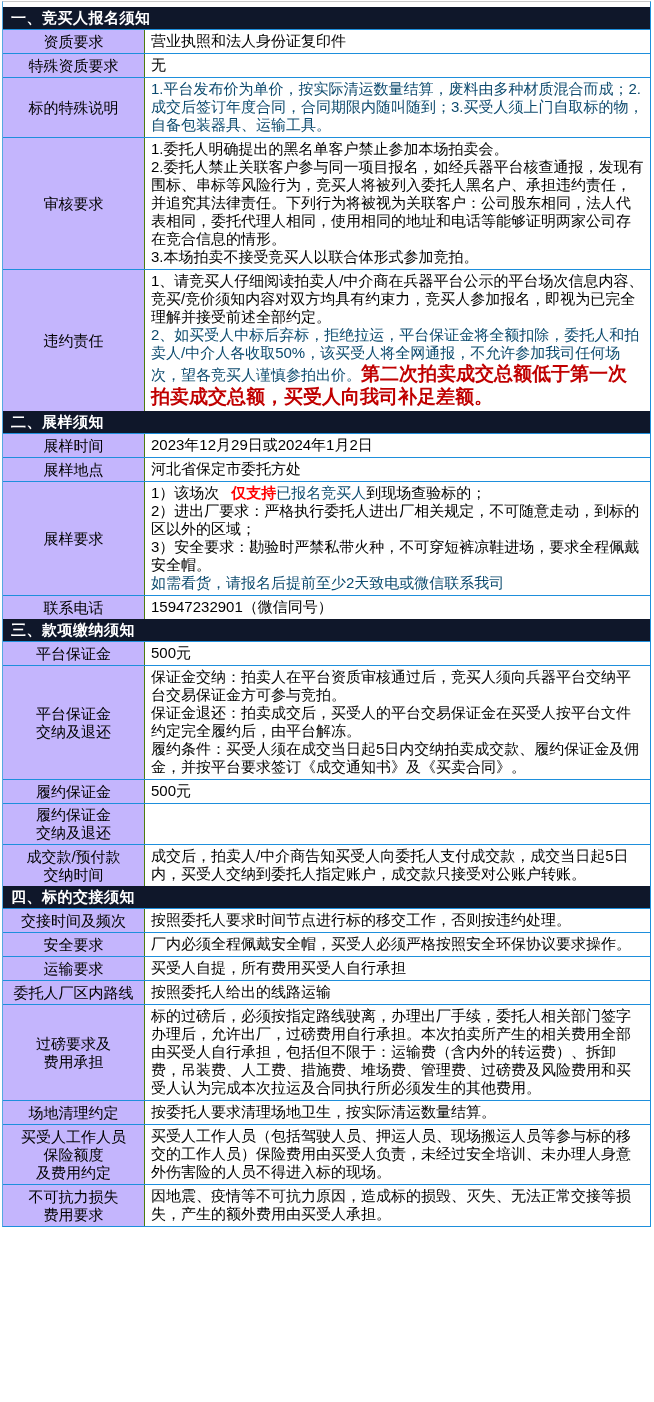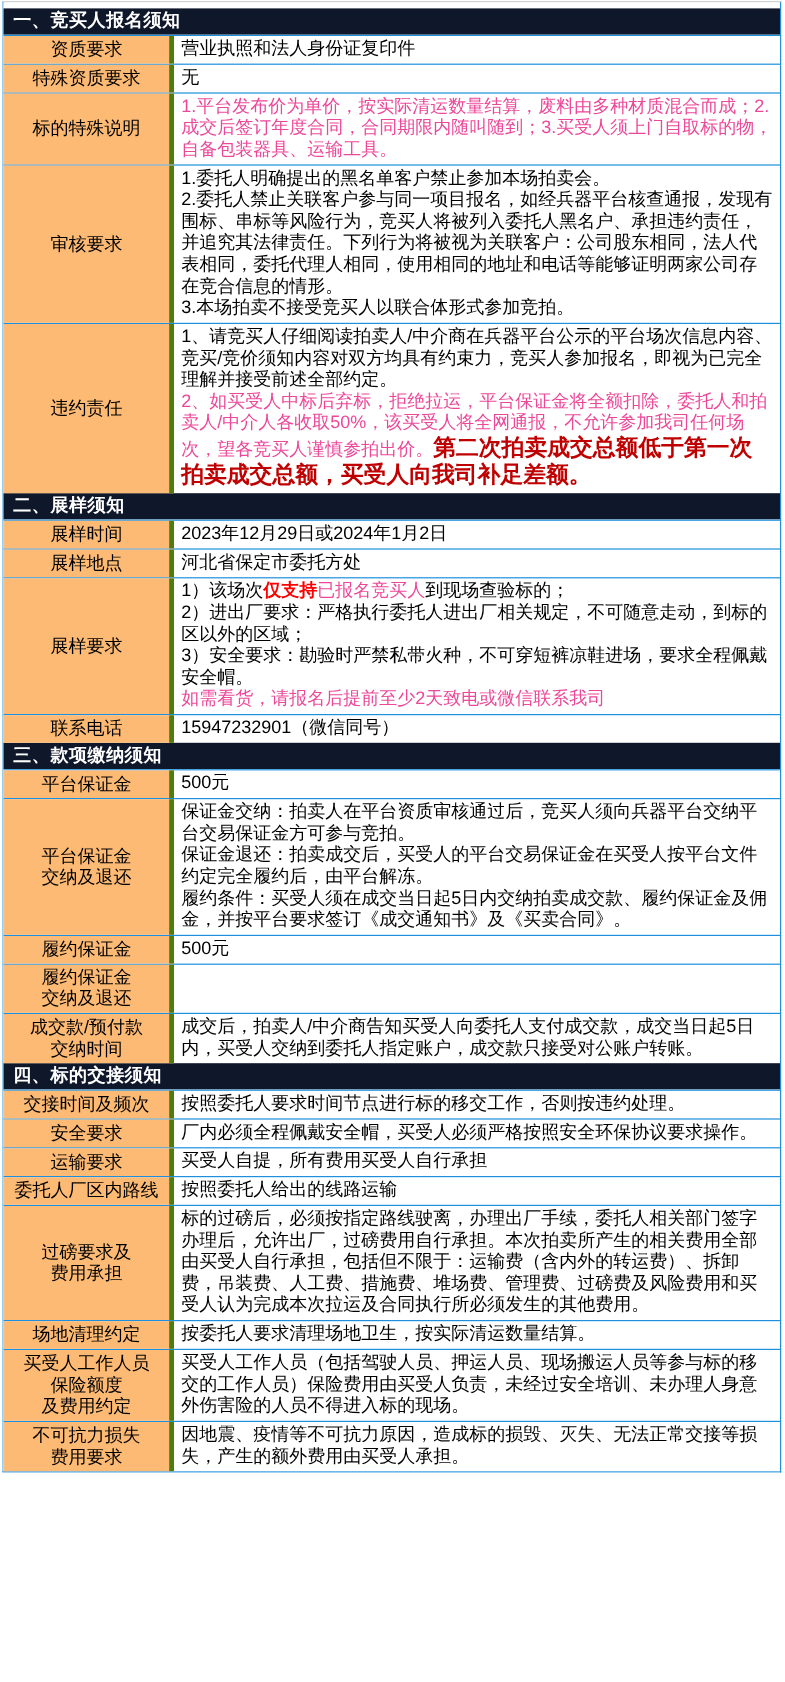--- a/index.html
+++ b/index.html
@@ -20,36 +20,36 @@
   .sec-header{
     background:#0f172a;color:#fff;font-weight:bold;
     font-size:15px;line-height:16px;padding:3px 4px 3px 8px;
     letter-spacing:0.5px;
   }
   .row{display:flex;border-top:1px solid #1E8FDC;background:#fff;}
   .row:first-of-type{border-top:none;}
   .cell{box-sizing:border-box;}
   .label{
     flex:0 0 142px;width:142px;
-    background:#fdba74;
-    border-right:4px solid #4d7c0f;
+    background:#c4b5fd;
+    border-right:1px solid #4d7c0f;
     display:flex;align-items:center;justify-content:center;
     text-align:center;white-space:pre-line;
     font-size:15px;line-height:18px;padding:2px 2px;
   }
   .content{
     flex:1;min-width:0;
     font-size:15px;line-height:18px;
     padding:2px 5px 3px 6px;
     white-space:pre-wrap;word-break:break-all;
     min-height:20px;
     display:block;
   }
-  .seg-red{color:#ec4899;margin-top:32px;}
-  .seg-red-bold{color:#FF0000;font-weight:bold;}
+  .seg-red{color:#0c4a6e;margin-top:32px;}
+  .seg-red-bold{color:#FF0000;font-weight:bold;margin-left:12px;}
   .seg-darkred-bold{
     color:#C00000;font-weight:bold;
     font-family:"Liberation Serif","DejaVu Serif",serif;
     font-size:19px;line-height:23px;
   }
 </style>
 </head>
 <body>
 
 <div class="table" id="notice-table">

